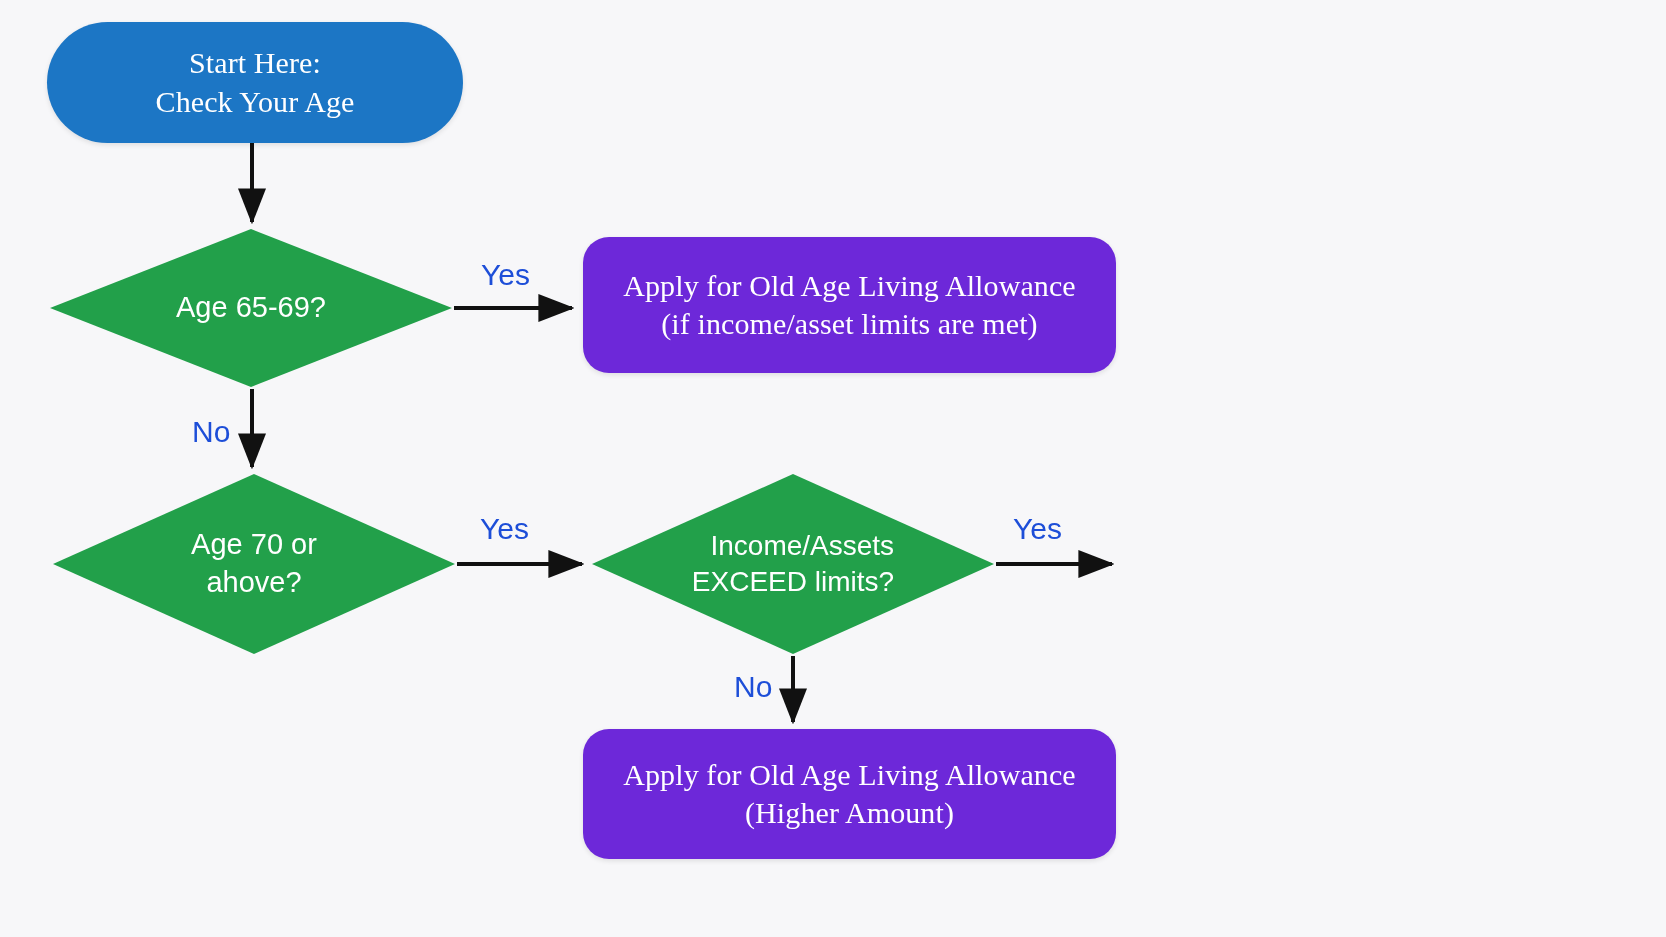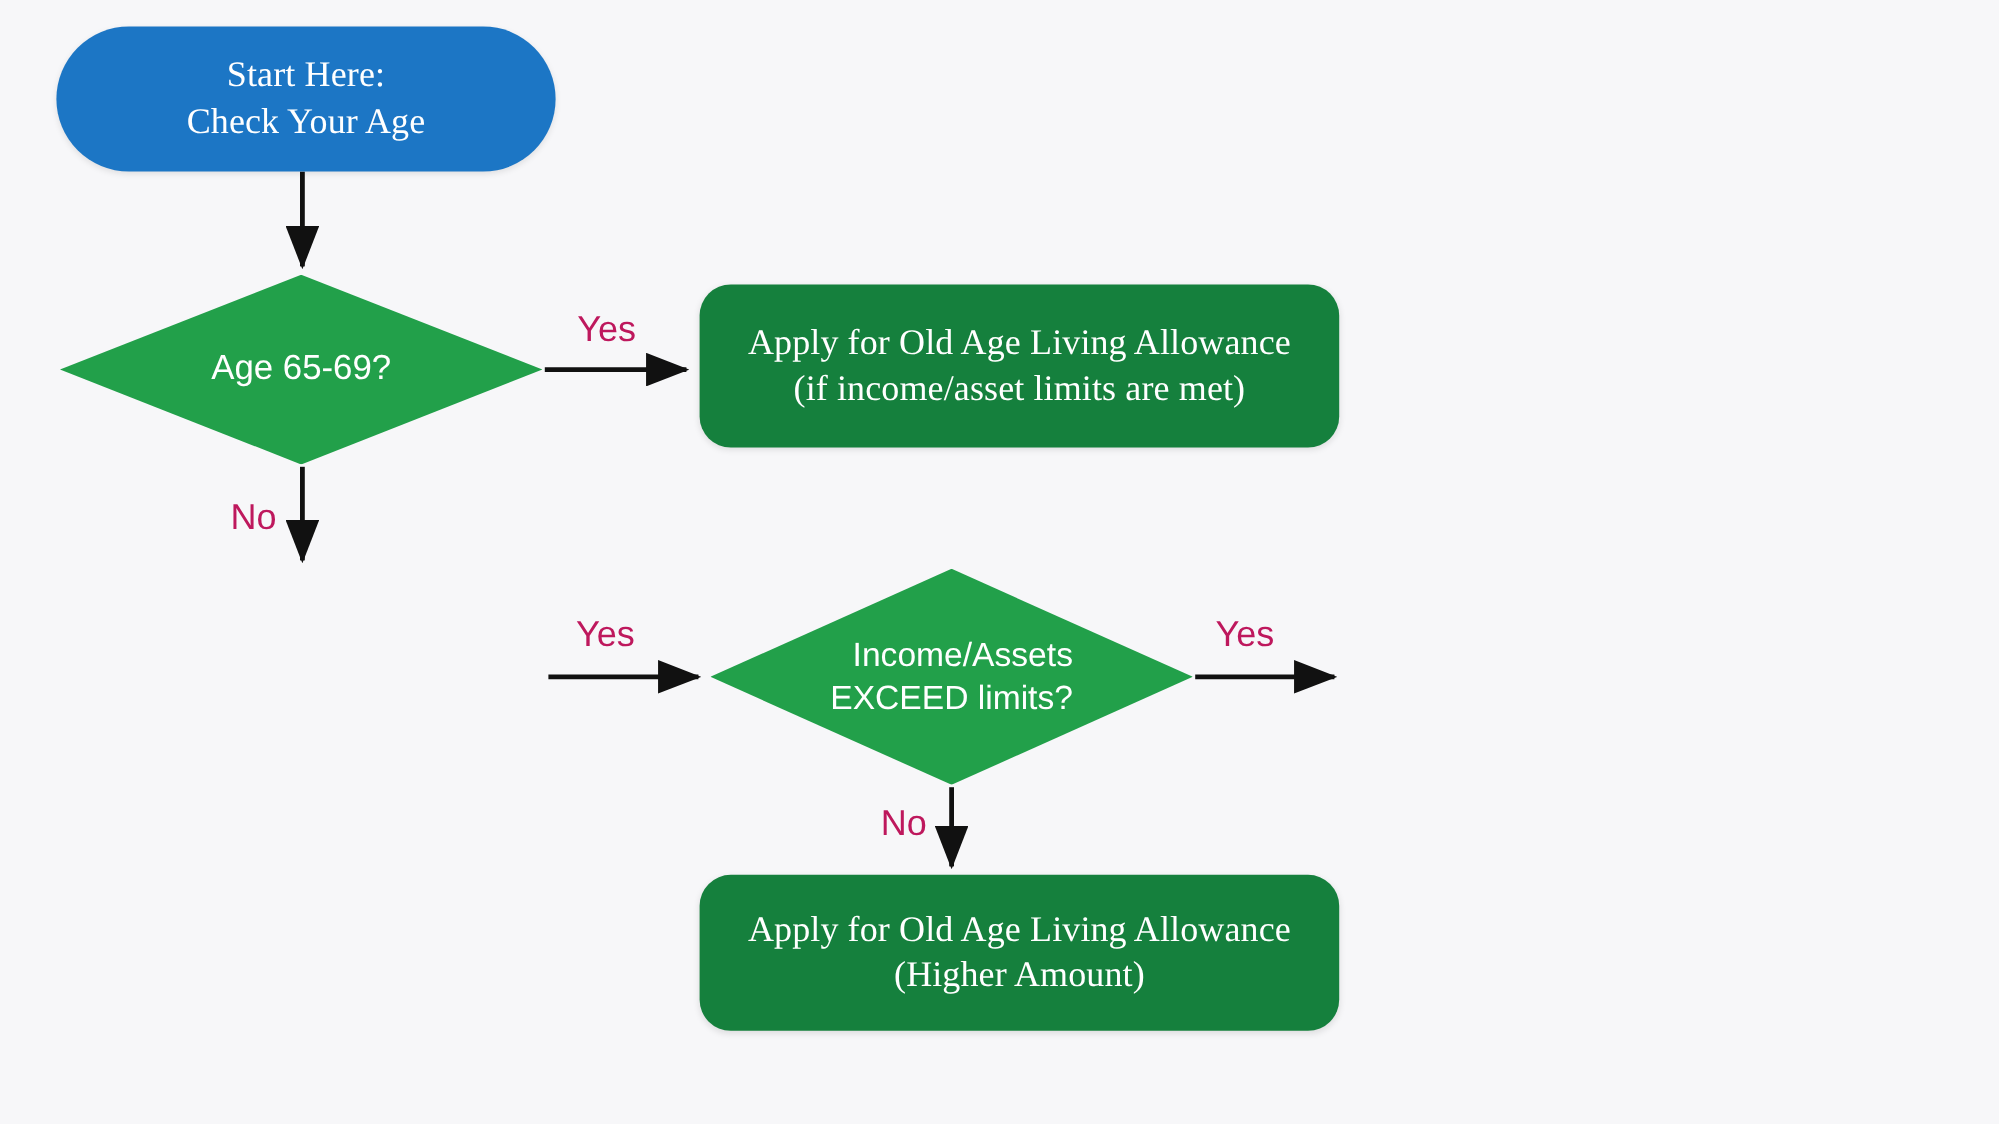--- a/index.html
+++ b/index.html
@@ -54,21 +54,21 @@
     font-family: Liberation Serif, serif;
   }
 
   
   .pill {
     background: #1c76c5;
     border-radius: 70px;
     box-shadow: 0 2px 5px rgba(0,0,0,0.10);
   }
   .rounded-box {
-    background: #15803d;
+    background: #6d28d9;
     border-radius: 26px;
     box-shadow: 0 2px 5px rgba(0,0,0,0.10);
   }
   .rounded-box.accent {
     background: #e8700f;
   }
 
   
   .diamond-wrap {
     position: absolute;
@@ -92,21 +92,21 @@
     justify-content: center;
     color: #ffffff;
     text-align: center;
     white-space: pre-line;
     line-height: 1.3;
   }
 
   
   .edge-label {
     position: absolute;
-    color: #be185d;
+    color: #1d4ed8;
     font-size: 30px;
     font-weight: 400;
     white-space: nowrap;
   }
 
   
   #node-start {
     left: 47px;  top: 22px;  width: 416px; height: 121px;
     font-size: 30px;
   }
@@ -180,20 +180,25 @@
   <div id="node-d1" class="diamond-wrap">
     <div class="diamond-shape"></div>
     <div class="diamond-text">Age 65-69?</div>
   </div>
 
   <div id="node-a1" class="node rounded-box">
     <span class="node-label">Apply for Old Age Living Allowance
 (if income/asset limits are met)</span>
   </div>
 
+  <div id="node-d2" class="diamond-wrap">
+    <div class="diamond-shape"></div>
+    <div class="diamond-text">Age 70 or
+ahove?</div>
+  </div>
 
   <div id="node-d3" class="diamond-wrap">
     <div class="diamond-shape"></div>
     <div class="diamond-text">Income/Assets
 EXCEED limits?</div>
   </div>
 
 
   <div id="node-a3" class="node rounded-box">
     <span class="node-label">Apply for Old Age Living Allowance

